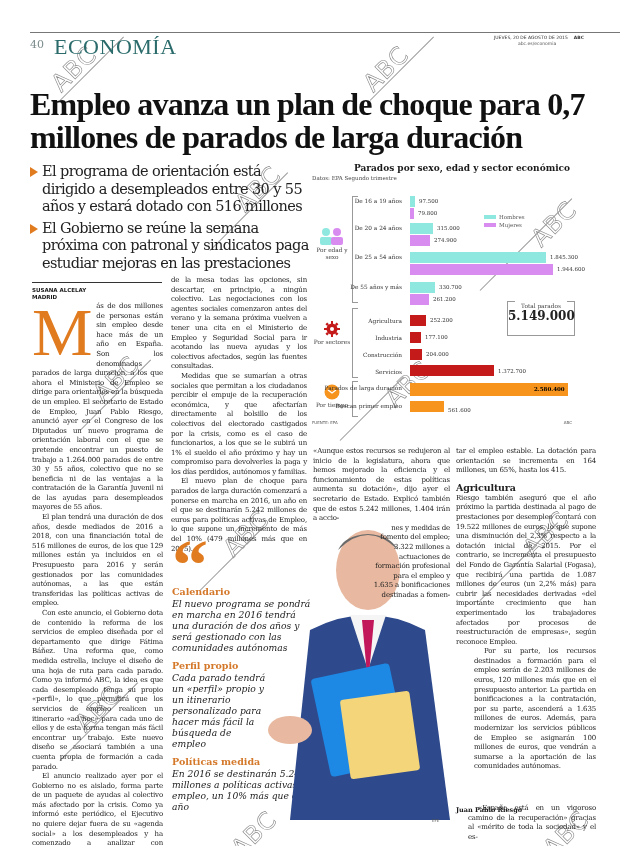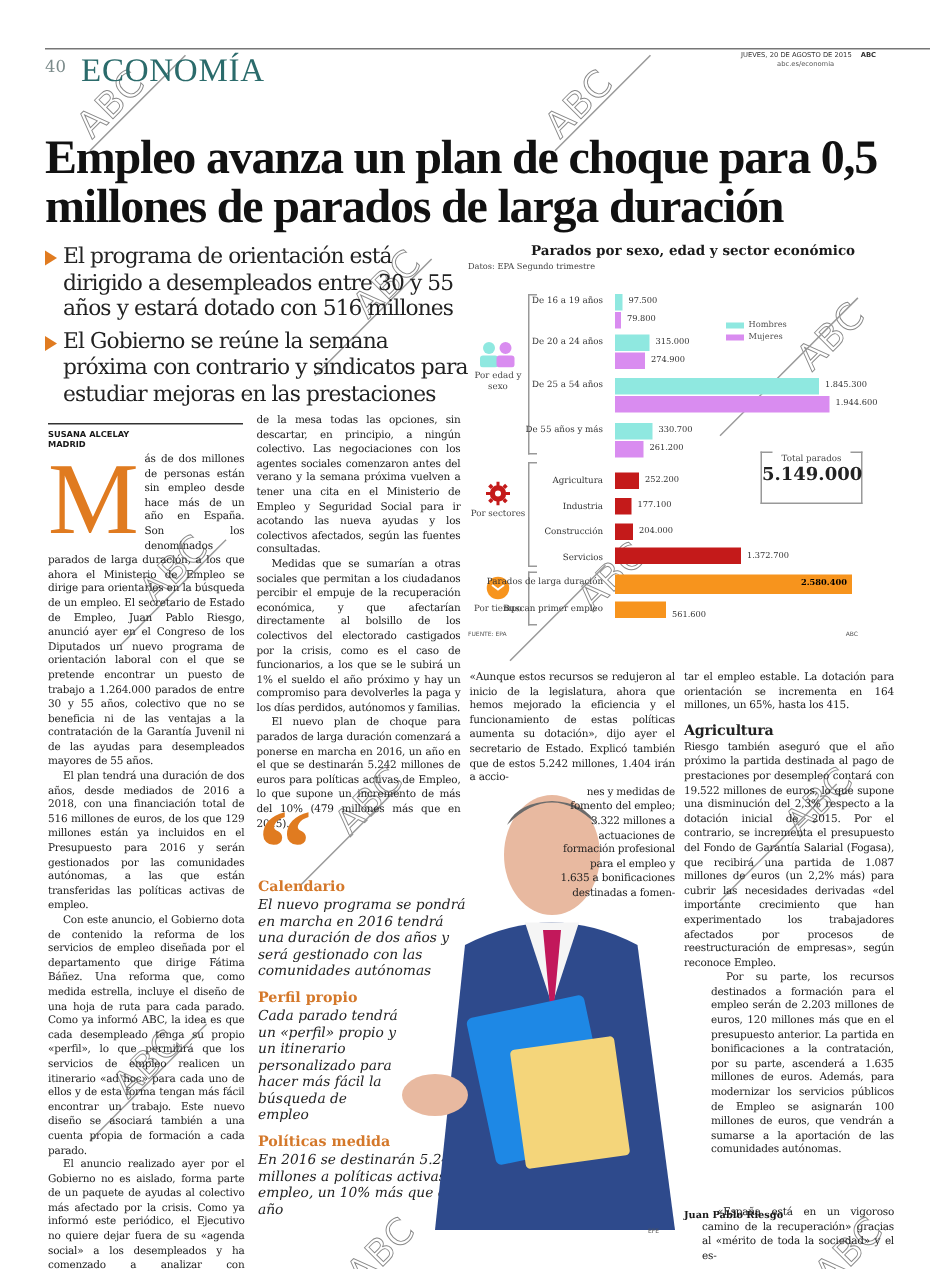--- a/index.html
+++ b/index.html
@@ -82,25 +82,25 @@
 <div class="wm" style="left:540px;top:820px;">ABC</div>
 
 <div class="topline"></div>
 <div class="pagenum">40</div>
 <div class="section">ECONOMÍA</div>
 <div class="dateline">
   <span>JUEVES, 20 DE AGOSTO DE 2015</span><span class="brand">ABC</span>
   <span class="web">abc.es/economia</span>
 </div>
 
-<h1 class="headline">Empleo avanza un plan de choque para 0,5 millones de parados de larga duración</h1>
+<h1 class="headline">Empleo avanza un plan de choque para 0,7 millones de parados de larga duración</h1>
 
 <div class="subheads">
   <div class="subhead"><span class="tri"></span><span>El programa de orientación está dirigido a desempleados entre 30 y 55 años y estará dotado con 516 millones</span></div>
-  <div class="subhead"><span class="tri"></span><span>El Gobierno se reúne la semana próxima con contrario y sindicatos para estudiar mejoras en las prestaciones</span></div>
+  <div class="subhead"><span class="tri"></span><span>El Gobierno se reúne la semana próxima con patronal y sindicatos paga estudiar mejoras en las prestaciones</span></div>
 </div>
 
 <div class="byline">
   <div>SUSANA ALCELAY</div>
   <div>MADRID</div>
 </div>
 
 <div class="col col1">
   <p class="noind"><span class="dropcap">M</span><span>ás de dos millones de personas están sin empleo desde hace más de un año en España. Son los denominados parados de larga duración, a los que ahora el Ministerio de Empleo se dirige para orientarles en la búsqueda de un empleo. El secretario de Estado de Empleo, Juan Pablo Riesgo, anunció ayer en el Congreso de los Diputados un nuevo programa de orientación laboral con el que se pretende encontrar un puesto de trabajo a 1.264.000 parados de entre 30 y 55 años, colectivo que no se beneficia ni de las ventajas a la contratación de la Garantía Juvenil ni de las ayudas para desempleados mayores de 55 años.</span></p>
   <p>El plan tendrá una duración de dos años, desde mediados de 2016 a 2018, con una financiación total de 516 millones de euros, de los que 129 millones están ya incluidos en el Presupuesto para 2016 y serán gestionados por las comunidades autónomas, a las que están transferidas las políticas activas de empleo.</p>

